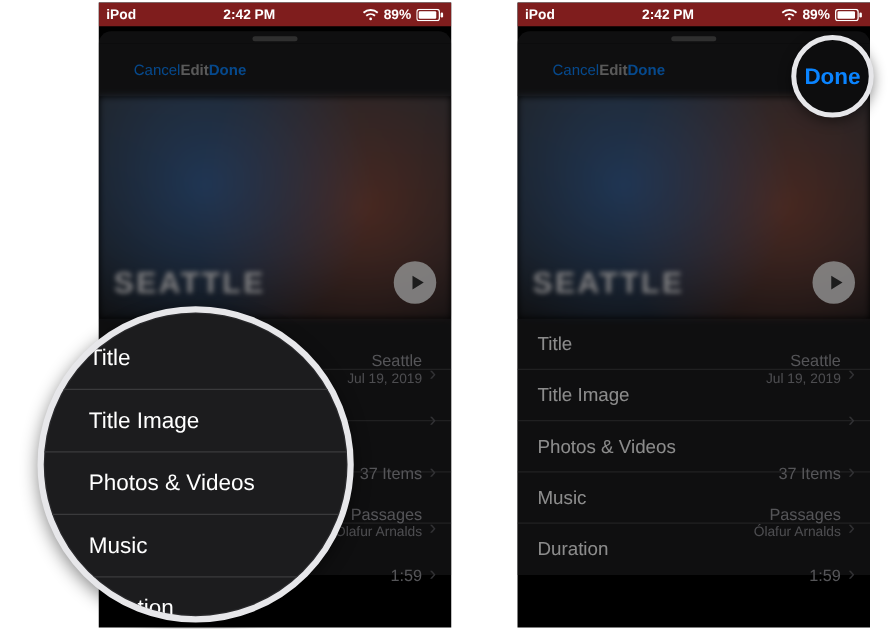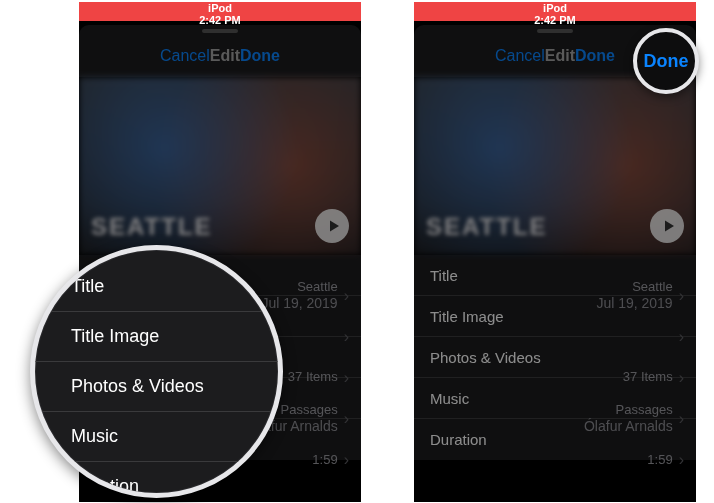--- a/index.html
+++ b/index.html
@@ -17,29 +17,28 @@
     height: 500px;
     background: #000;
     overflow: hidden;
   }
   .phone-left { left: 79px; top: 2px; }
   .phone-right { left: 414px; top: 2px; }
 
   
   .status-bar {
     height: 19px;
-    background: #ef4444;
+    background: #7f1d1d;
     color: #fff;
     font-size: 11px;
     display: flex;
     align-items: center;
     justify-content: space-between;
     padding: 0 6px;
     font-weight: 600;
-    flex-direction: column;
   }
   .status-left, .status-right { display: flex; align-items: center; gap: 4px; }
   .status-right svg { display: block; }
   .wifi, .batt { display: inline-flex; align-items: center; }
 
   
   .sheet-handle {
     height: 10px;
     background: #1c1c1e;
     border-radius: 10px 10px 0 0;
@@ -53,23 +52,23 @@
     width: 36px; height: 4px;
     margin-left: -18px;
     background: #555;
     border-radius: 3px;
   }
   .nav {
     background: #1c1c1e;
     height: 42px;
     display: flex;
     align-items: center;
-    justify-content: center;
+    justify-content: flex-start;
     padding: 0 28px;
-    font-size: 16px;
+    font-size: 12px;
   }
   .nav .title { color: #a3a3a3; font-weight: 600; }
   .nav .btn { color: #0a84ff; }
   .nav .btn.done { font-weight: 600; }
 
   
   .dimmed { filter: brightness(0.55); }
 
   
   .hero {
@@ -108,23 +107,23 @@
     display: flex;
     align-items: center;
     justify-content: space-between;
     padding: 0 8px 0 16px;
     height: 41px;
     border-bottom: 0.5px solid #3a3a3c;
     color: #fff;
   }
   .row:last-child { border-bottom: none; }
   .row .label { font-size: 15px; font-weight: 400; }
-  .row .right { display: flex; align-items: center; gap: 6px; margin-top: 41px; }
+  .row .right { display: flex; align-items: flex-end; gap: 6px; margin-top: 41px; }
   .row .value { color: #9a9aa0; font-size: 13px; text-align: right; line-height: 1.15; }
-  .row .value .sub { display: block; font-size: 14px; color: #8c8c92; }
+  .row .value .sub { display: block; font-size: 11px; color: #8c8c92; }
   .chev { color: #5a5a5f; font-size: 16px; margin-right: 4px; }
 
   
   .magnifier {
     position: absolute;
     left: 30px; top: 245px;
     width: 253px; height: 253px;
     border-radius: 50%;
     background: #1c1c1e;
     border: 5px solid #e7e7ea;

